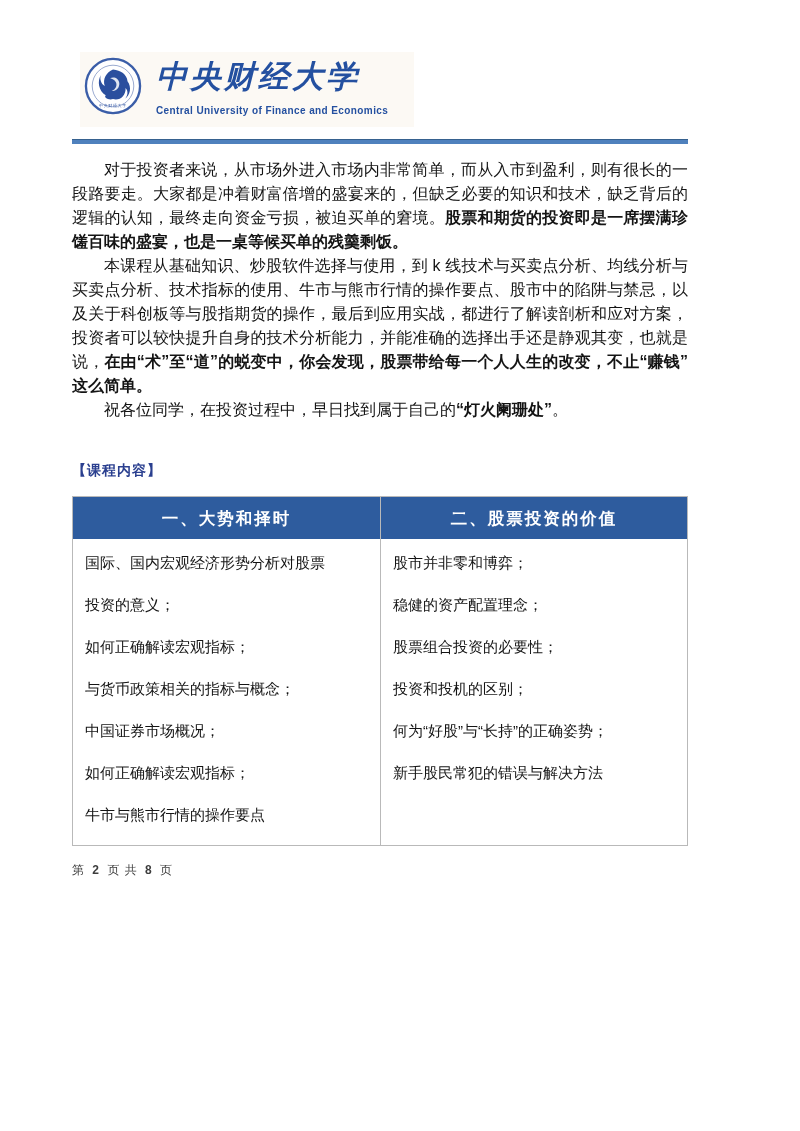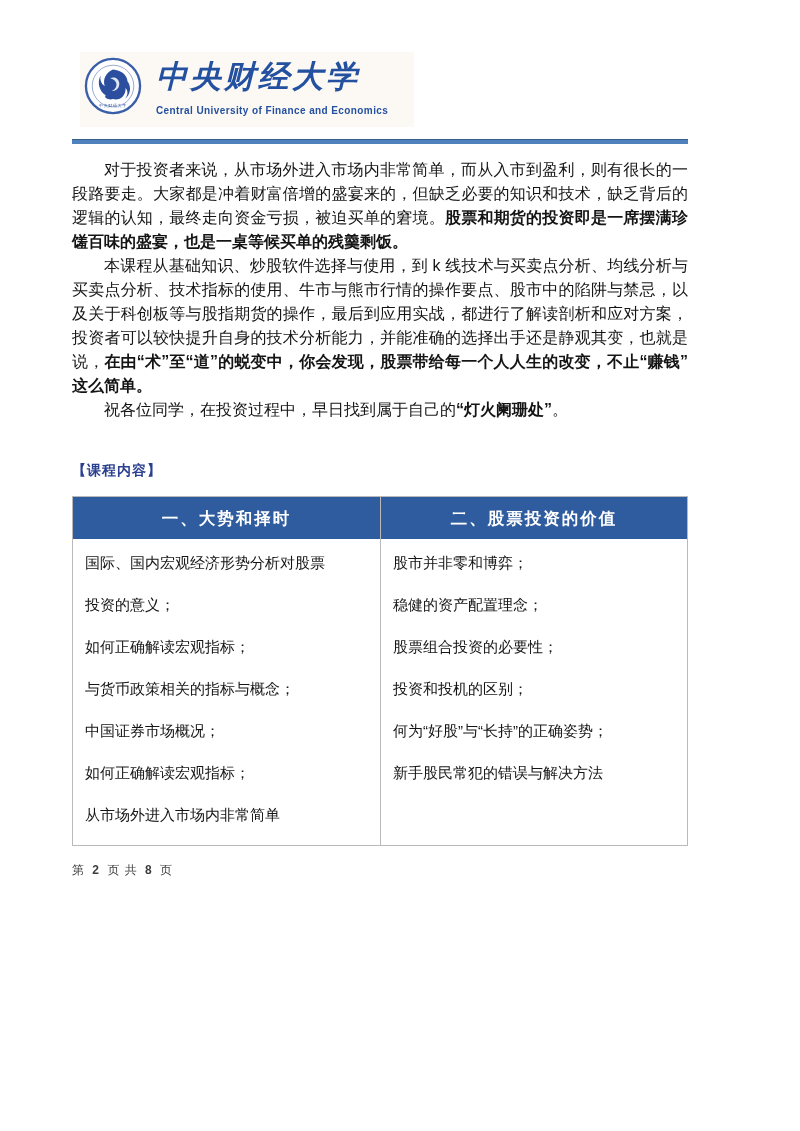--- a/index.html
+++ b/index.html
@@ -96,21 +96,21 @@
   <div class="course-table">
     <div class="course-col">
       <div class="col-header">一、大势和择时</div>
       <div class="col-body">
         <div class="cell-line">国际、国内宏观经济形势分析对股票</div>
         <div class="cell-line">投资的意义；</div>
         <div class="cell-line">如何正确解读宏观指标；</div>
         <div class="cell-line">与货币政策相关的指标与概念；</div>
         <div class="cell-line">中国证券市场概况；</div>
         <div class="cell-line">如何正确解读宏观指标；</div>
-        <div class="cell-line">从市场外进入市场内非常简单</div>
+        <div class="cell-line">牛市与熊市行情的操作要点</div>
       </div>
     </div>
     <div class="course-col">
       <div class="col-header">二、股票投资的价值</div>
       <div class="col-body">
         <div class="cell-line">股市并非零和博弈；</div>
         <div class="cell-line">稳健的资产配置理念；</div>
         <div class="cell-line">股票组合投资的必要性；</div>
         <div class="cell-line">投资和投机的区别；</div>
         <div class="cell-line">何为“好股”与“长持”的正确姿势；</div>

